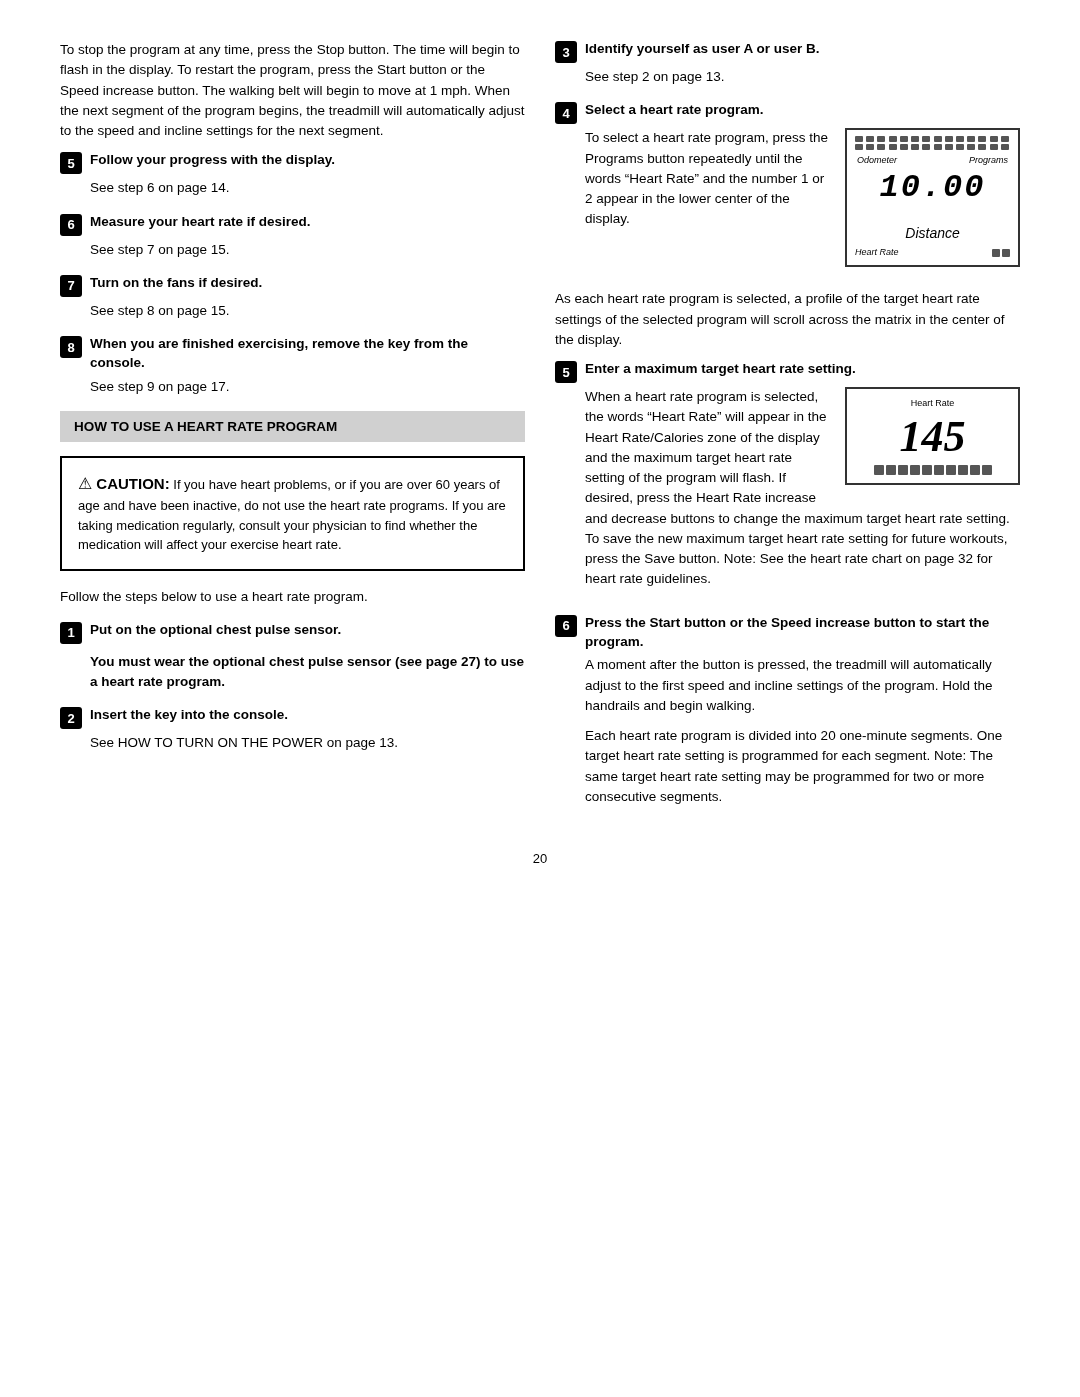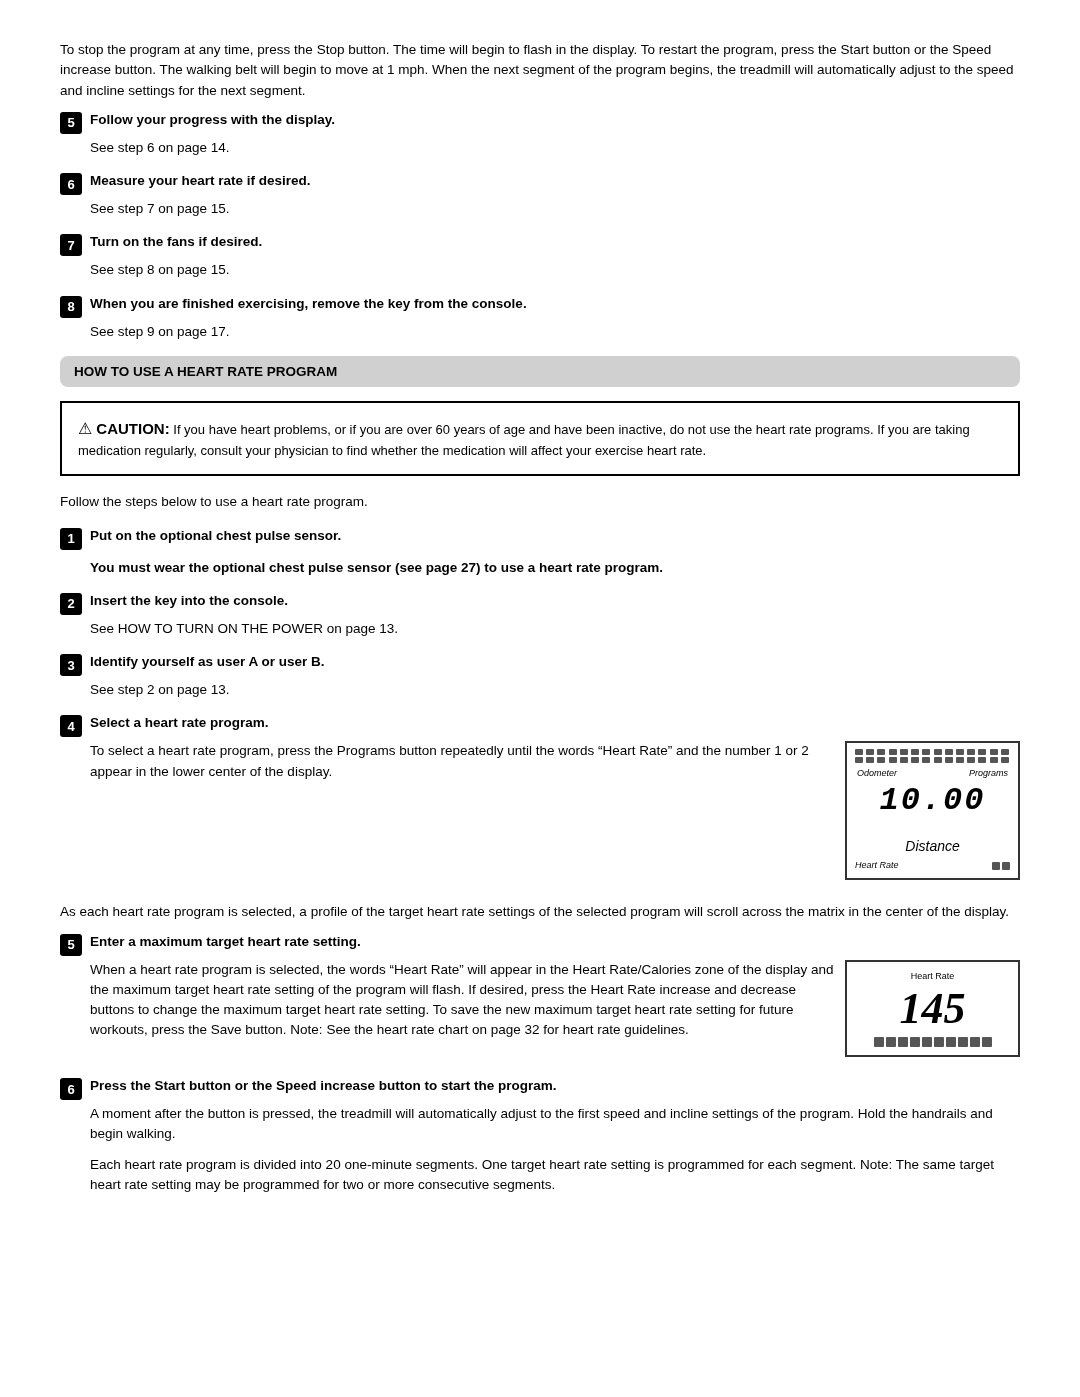--- a/index.html
+++ b/index.html
@@ -12,22 +12,22 @@
       min-height: 1397px;
       padding: 40px 60px 60px 60px;
     }
     .page-container {
       display: flex;
       flex-direction: column;
       width: 100%;
     }
     .two-col {
       display: flex;
+      gap: 30px;
       width: 100%;
-      flex-direction: column;
     }
     .col-left {
       flex: 1;
       min-width: 0;
     }
     .col-right {
       flex: 1;
       min-width: 0;
     }
     p {
@@ -67,21 +67,20 @@
       line-height: 1.5;
     }
     .how-to-box {
       background: #d0d0d0;
       padding: 8px 14px;
       font-weight: bold;
       font-size: 13.5px;
       margin-bottom: 14px;
       margin-top: 8px;
       text-align: left;
-      border-radius: 8px;
     }
     .caution-box {
       border: 2px solid #000;
       padding: 14px 16px;
       margin-bottom: 16px;
       font-size: 13px;
       line-height: 1.5;
     }
     .caution-title {
       font-size: 15px;
@@ -389,14 +388,15 @@
         </div>
         <div class="step-body">
           <p>A moment after the button is pressed, the treadmill will automatically adjust to the first speed and incline settings of the program. Hold the handrails and begin walking.</p>
           <p>Each heart rate program is divided into 20 one-minute segments. One target heart rate setting is programmed for each segment. Note: The same target heart rate setting may be programmed for two or more consecutive segments.</p>
         </div>
       </div>
 
     </div>
   </div>
 
+  <div class="page-number">20</div>
 
 </div>
 
 </body></html>

